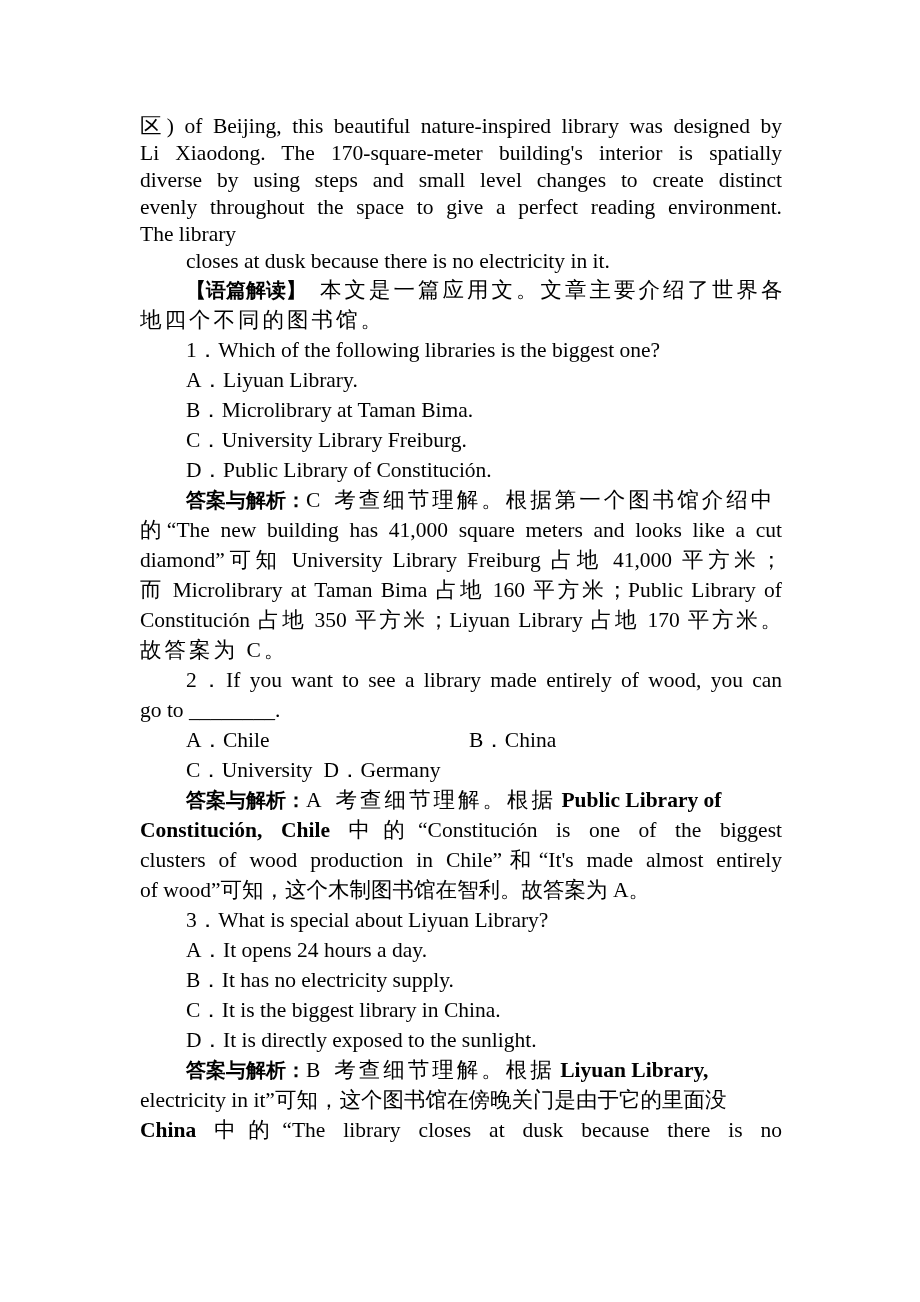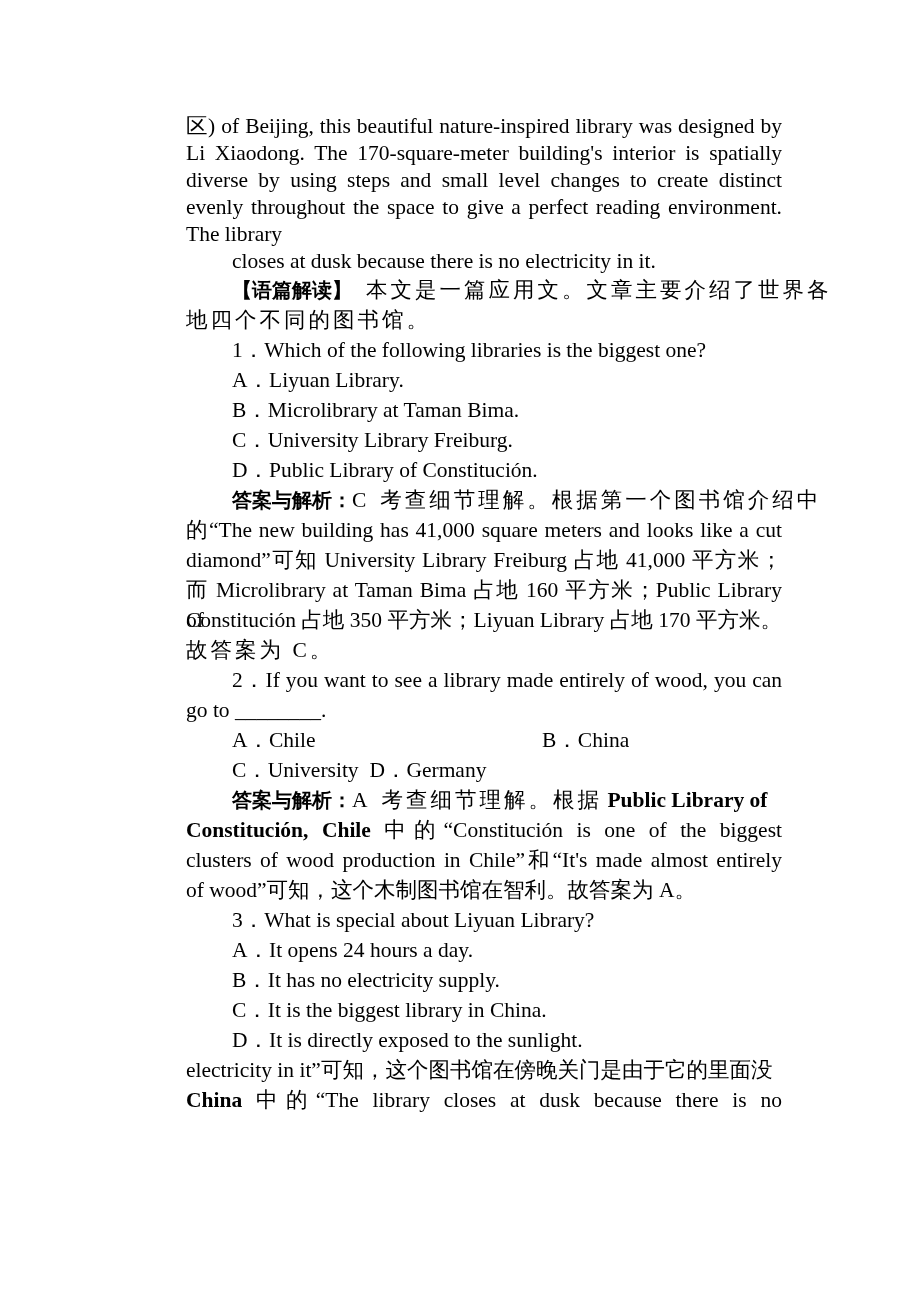--- a/index.html
+++ b/index.html
@@ -2,31 +2,31 @@
 <html><head>
 <meta charset="utf-8">
 <style>
   html, body { margin: 0; padding: 0; background: #ffffff; }
   body {
     width: 920px; height: 1302px; position: relative; overflow: hidden;
     font-family: "Liberation Serif", "DejaVu Serif", serif;
     color: #000;
   }
   .page { position: absolute; left: 140px; top: 113px; width: 642px; }
-  .line { font-size: 21.5px; white-space: nowrap; position: relative; margin-left: 46px; }
+  .line { font-size: 21.5px; white-space: nowrap; position: relative; }
   .just {
     text-align: justify; text-align-last: justify; white-space: normal;
   }
   .p1 .line { height: 27px; line-height: 27px; }
   .rest .line { height: 30px; line-height: 30px; }
   .indent { padding-left: 46px; }
   .cjk { letter-spacing: 3px; }
   .lbl { font-family: "DejaVu Sans", sans-serif; font-weight: bold; font-size: 20px; text-align: center; }
   .b { font-weight: bold; }
-  .col2 { position: absolute; left: 356px; }
+  .col2 { position: absolute; left: 329px; }
   .gap { display: inline-block; width: 14px; }
 </style>
 </head>
 <body>
 
 <div class="page">
 
   <div class="p1">
     <div class="line just">区) of Beijing, this beautiful nature-inspired library was designed by</div>
     <div class="line just">Li Xiaodong. The 170-square-meter building's interior is spatially</div>
@@ -79,18 +79,21 @@
     <div class="line just">clusters of wood production in Chile”和“It's made almost entirely</div>
     <div class="line">of wood”可知，这个木制图书馆在智利。故答案为 A。</div>
 
     <div class="line indent">
       <span>3．</span><span>What is special about Liyuan Library?</span>
     </div>
     <div class="line indent"><span>A．</span><span>It opens 24 hours a day.</span></div>
     <div class="line indent"><span>B．</span><span>It has no electricity supply.</span></div>
     <div class="line indent"><span>C．</span><span>It is the biggest library in China.</span></div>
     <div class="line indent"><span>D．</span><span>It is directly exposed to the sunlight.</span></div>
+    <div class="line indent">
+      <span class="lbl">答案与解析：</span><span>B</span><span class="gap"></span><span class="cjk">考查细节理解。根据</span>&nbsp;<span class="b">Liyuan Library,</span>
+    </div>
     <div class="line">electricity in it”可知，这个图书馆在傍晚关门是由于它的里面没</div>
     <div class="line just">
       <span class="b">China</span> <span>中的“The library closes at dusk because there is no</span>
     </div>
   </div>
 </div>
 
 </body></html>

